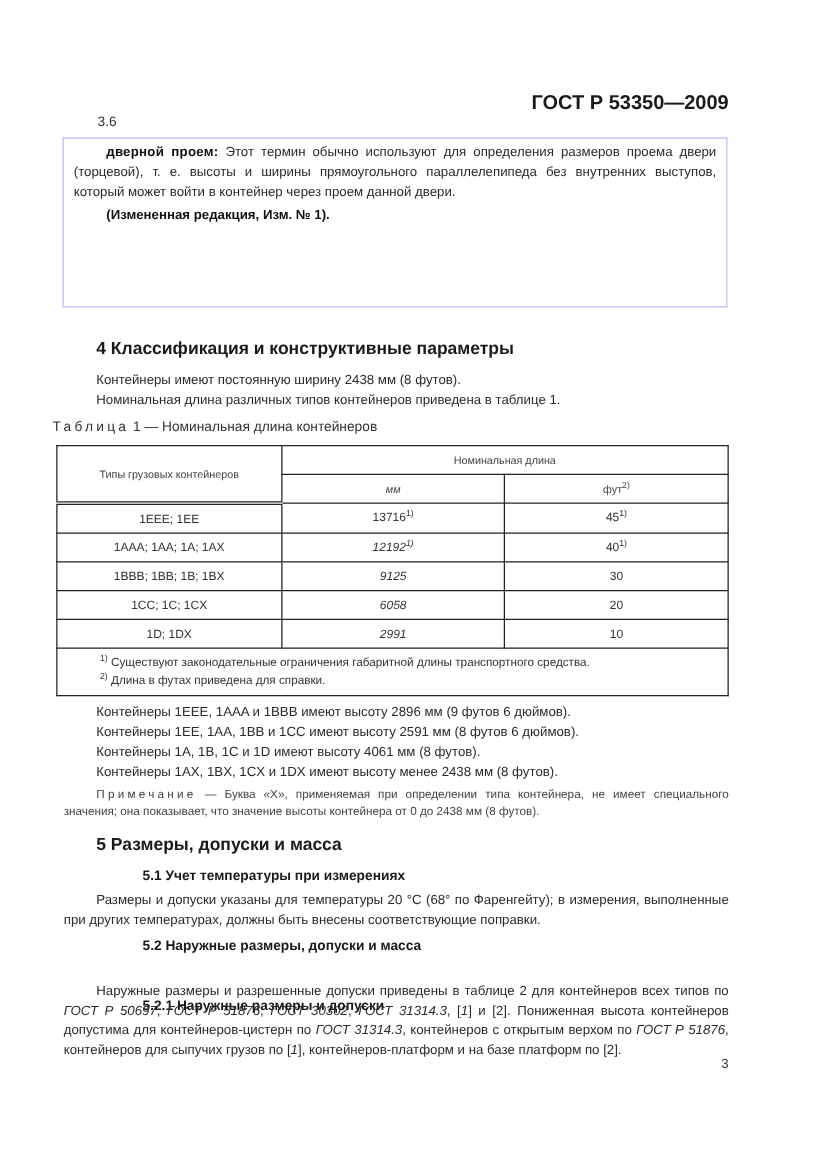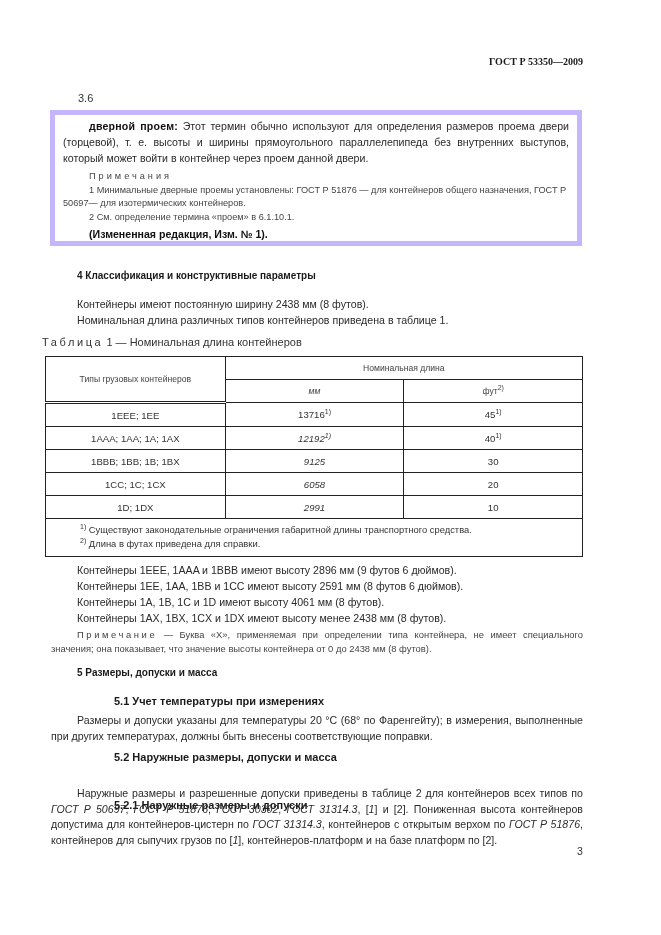--- a/index.html
+++ b/index.html
@@ -1,38 +1,38 @@
 <!DOCTYPE html>
 <html><head>
   <meta charset="utf-8">
   <style>
     html, body { margin: 0; padding: 0; background: #ffffff; }
     body {
       width: 661px; height: 935px; position: relative; overflow: hidden;
       font-family: "Liberation Sans", sans-serif; color: #222;
     }
     .abs { position: absolute; }
-    .std-code { top: 56px; right: 78px; font-size: 10px; font-weight: bold; color: #1a1a1a; font-family: Liberation Serif, serif; }
+    .std-code { top: 74px; right: 78px; font-size: 16px; font-weight: bold; color: #1a1a1a; }
     .clause-num { top: 92px; left: 78px; font-size: 11px; color: #333; }
 
     .def-box {
       top: 110px; left: 50px; width: 532px; height: 136px;
-      border: 5px solid #c4b5fd; box-sizing: border-box;
+      border: 1px solid #c4b5fd; box-sizing: border-box;
       font-size: 10.6px; line-height: 16px; color: #2a2a2a;
     }
     .def-box p { margin: 0; }
     .def-para { padding: 3px 8px 0 8px; text-align: justify; text-indent: 26px; }
     .def-para b { color: #111; letter-spacing: 0.2px; }
     .notes { padding: 4px 8px 0 8px; font-size: 9.2px; line-height: 13.5px; color: #444; }
     .notes .ni { text-indent: 26px; }
     .notes .title { text-indent: 26px; letter-spacing: 3px; }
     .ref { padding: 3px 8px 0 34px; font-size: 10.6px; line-height: 14px; }
     .ref b { color: #111; }
 
-    .h1 { font-size: 10px; font-weight: bold; color: #1a1a1a; }
+    .h1 { font-size: 14px; font-weight: bold; color: #1a1a1a; }
     .h2 { font-size: 11px; font-weight: bold; color: #1a1a1a; padding-left: 37px; }
     .para { font-size: 10.6px; line-height: 15.6px; color: #2a2a2a; text-align: justify; }
     .indent { text-indent: 26px; }
 
     .tbl-caption { top: 336px; left: 42px; font-size: 11px; color: #333; }
     .tbl-caption .sp { letter-spacing: 2.6px; }
 
     table.t1 {
       position: absolute; top: 356px; left: 45px; width: 538px;
       border-collapse: collapse; font-size: 9.6px; color: #333;
@@ -53,25 +53,20 @@
     .page-num { top: 845px; right: 78px; font-size: 10.6px; color: #333; }
   </style>
 </head>
 <body>
 
 <div class="abs std-code">ГОСТ Р 53350—2009</div>
 <div class="abs clause-num">3.6</div>
 
 <div class="abs def-box">
   <p class="def-para"><b>дверной проем:</b><span> Этот термин обычно используют для определения размеров проема двери (торцевой), т. е. высоты и ширины прямоугольного параллелепипеда без внутренних выступов, который может войти в контейнер через проем данной двери.</span></p>
-  <div class="notes">
-    <p class="title">Примечания</p>
-    <p class="ni">1 Минимальные дверные проемы установлены: ГОСТ Р 51876 — для контейнеров общего назначения, ГОСТ Р 50697— для изотермических контейнеров.</p>
-    <p class="ni">2 См. определение термина «проем» в 6.1.10.1.</p>
-  </div>
   <div class="ref">
     <p><b>(Измененная редакция, Изм. № 1).</b></p>
   </div>
 </div>
 
 <div class="abs h1" style="top:270px; left:77px;">4  Классификация и конструктивные параметры</div>
 <div class="abs para" style="top:297px; left:77px;">Контейнеры имеют постоянную ширину 2438 мм (8 футов).</div>
 <div class="abs para" style="top:313px; left:77px;">Номинальная длина различных типов контейнеров приведена в таблице 1.</div>
 
 <div class="abs tbl-caption"><span class="sp">Таблица</span><span> 1 — Номинальная длина контейнеров</span></div>

